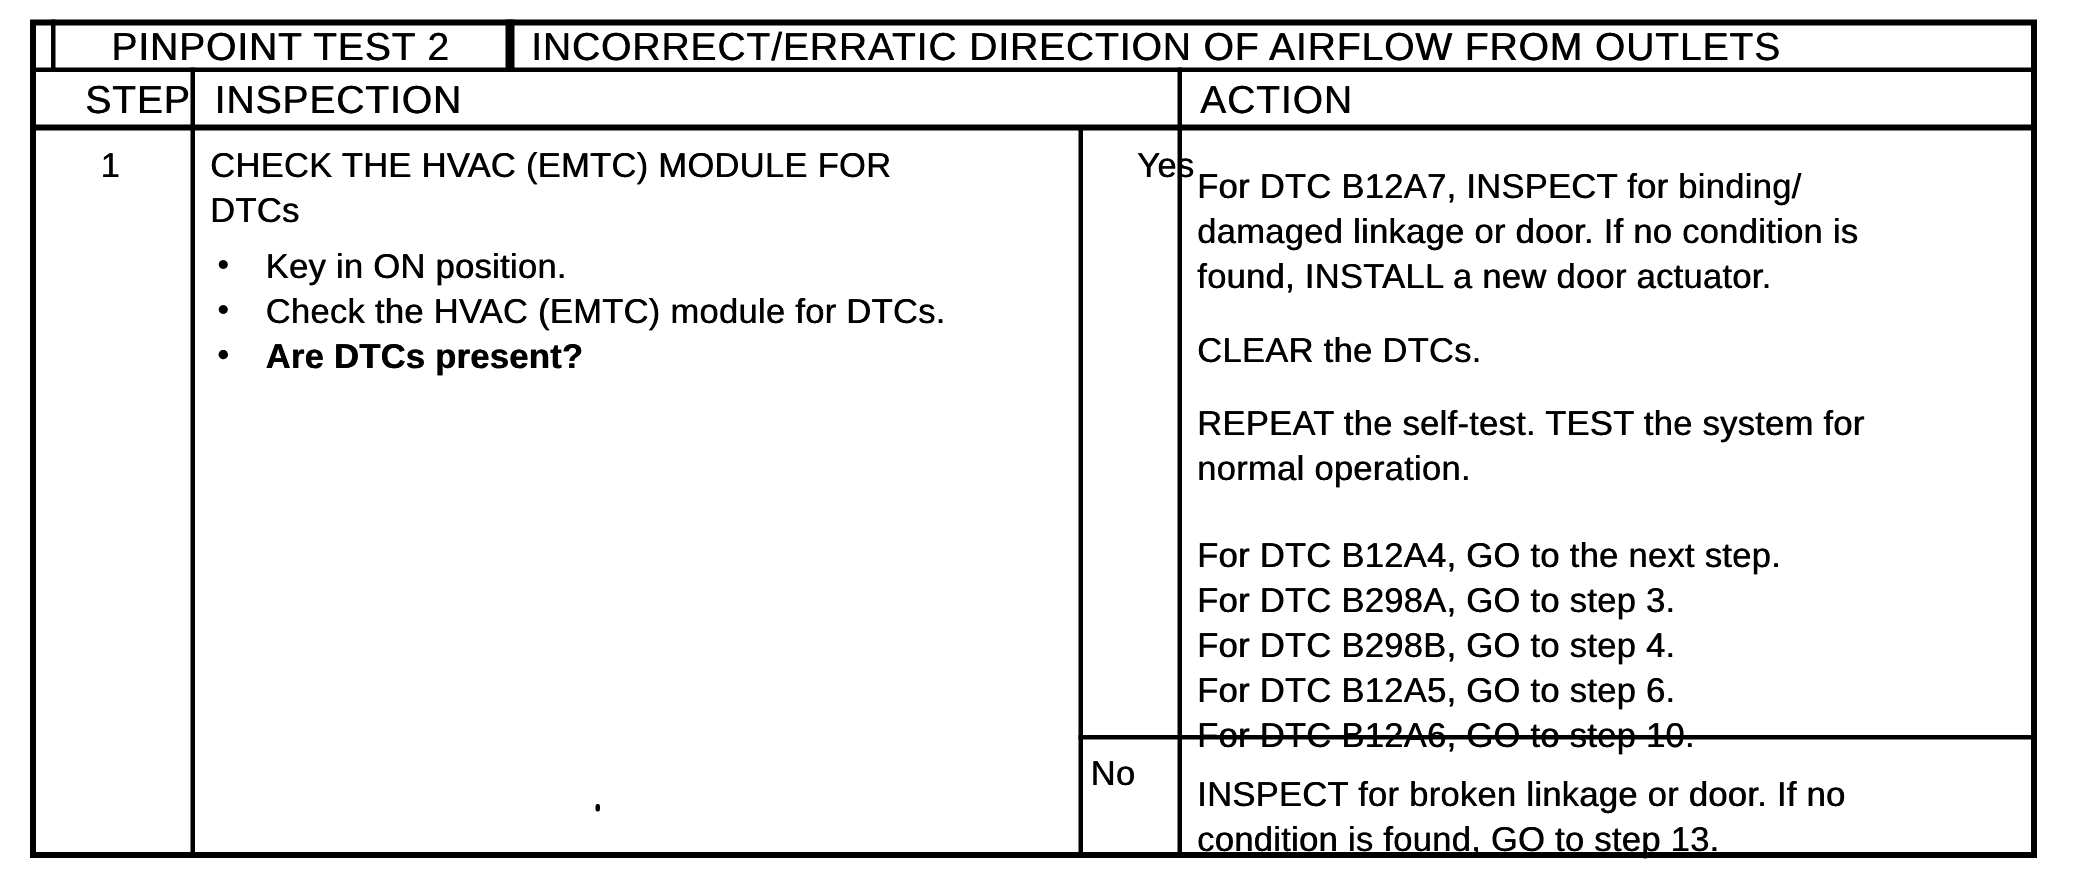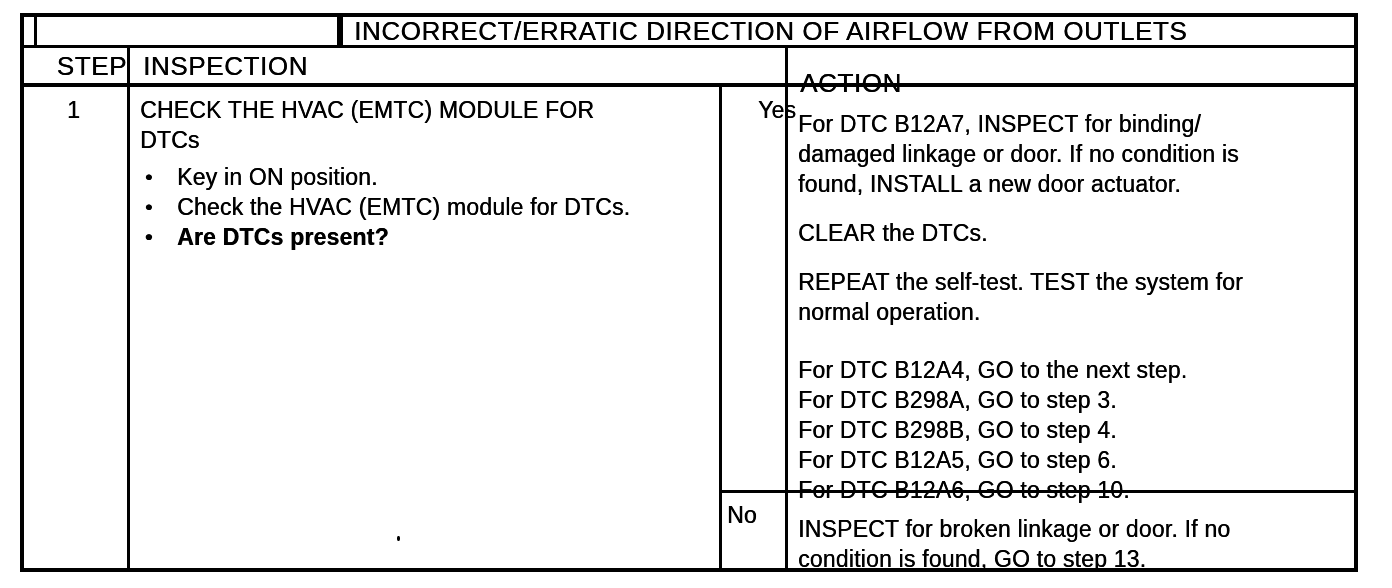--- a/index.html
+++ b/index.html
@@ -34,25 +34,26 @@
   <div class="rule" style="left:20px;top:45px;width:1338px;height:3px;"></div>
   <div class="rule" style="left:20px;top:83px;width:1338px;height:4px;"></div>
   <div class="rule" style="left:719px;top:490px;width:639px;height:3px;"></div>
   <div class="rule" style="left:34px;top:13px;width:3px;height:35px;"></div>
   <div class="rule" style="left:337px;top:13px;width:6px;height:35px;"></div>
   <div class="rule" style="left:127px;top:45px;width:3px;height:527px;"></div>
   <div class="rule" style="left:719px;top:84px;width:3px;height:488px;"></div>
   <div class="rule" style="left:785px;top:45px;width:3px;height:527px;"></div>
   <div class="dot" style="left:397px;top:536px;"></div>
 
+  <div class="t hd center" style="left:37px;top:16px;width:300px;">PINPOINT TEST 2</div>
   <div class="t hd" style="left:354px;top:16px;text-align:center;">INCORRECT/ERRATIC DIRECTION OF AIRFLOW FROM OUTLETS</div>
 
   <div class="t hd center" style="left:24px;top:51px;width:103px;text-align:right;">STEP</div>
   <div class="t hd" style="left:143px;top:51px;text-align:right;">INSPECTION</div>
-  <div class="t hd" style="left:800px;top:68px;">ACTION</div>
+  <div class="t hd" style="left:800px;top:51px;">ACTION</div>
 
   <div class="t bd center" style="left:20px;top:95px;width:107px;">1</div>
 
   <div class="t bd" style="left:140px;top:95px;width:572px;">
     <div class="tline">CHECK THE HVAC (EMTC) MODULE FOR</div>
     <div class="tline">DTCs</div>
     <div class="bullets">
         <div class="bullet-row">
           <span class="bullet-glyph">•</span>
           <span>Key in ON position.</span>

